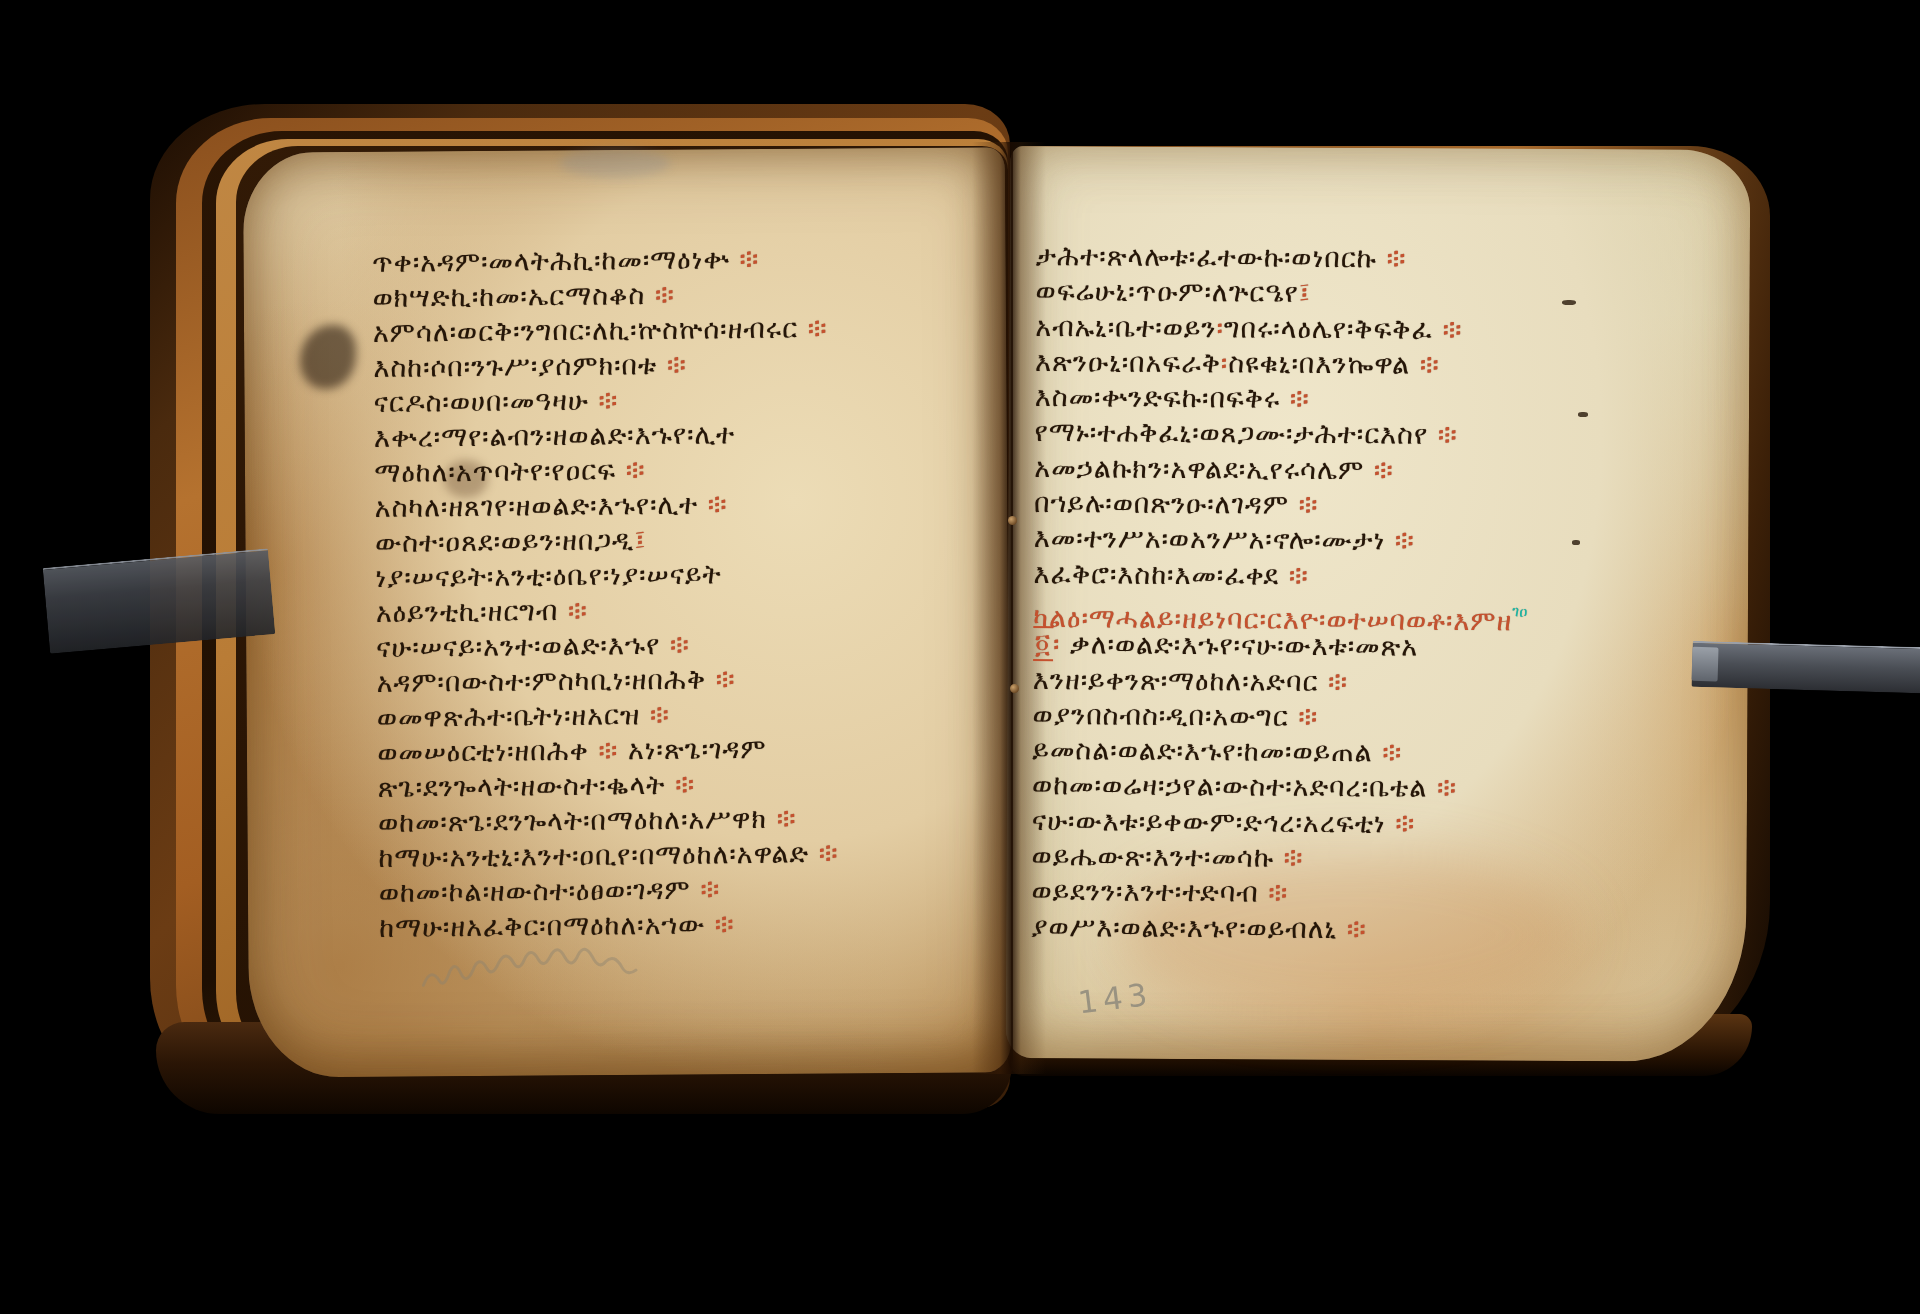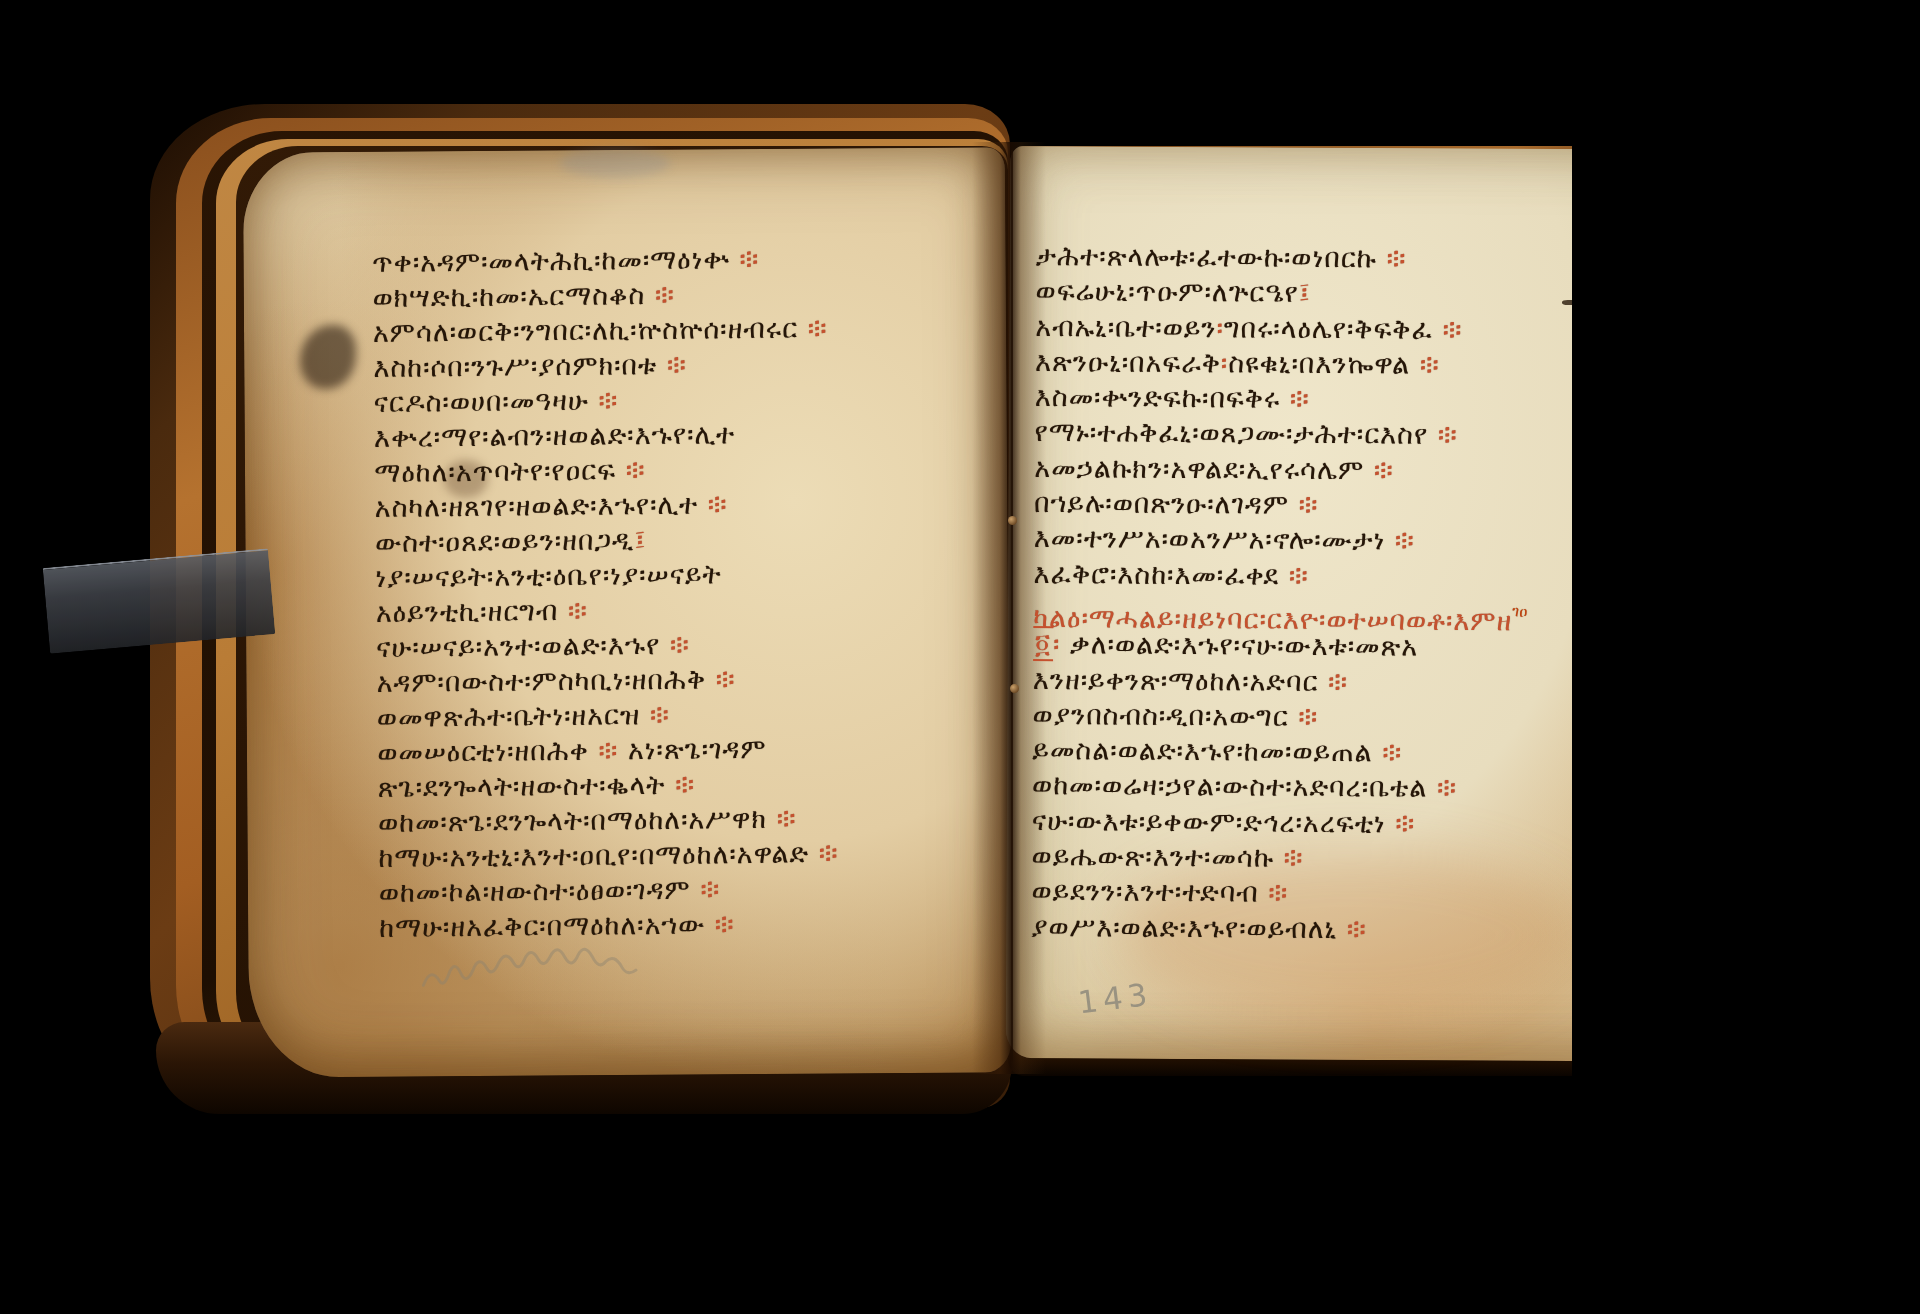--- a/index.html
+++ b/index.html
@@ -1,16 +1,16 @@
 <!DOCTYPE html>
 <html><head>
 <meta charset="utf-8">
 <style>
   html,body{margin:0;padding:0;background:#000;}
-  #scene{position:relative;width:1572px;height:1314px;background:#000;overflow:hidden;
+  #scene{position:relative;width:1920px;height:1314px;background:#000;overflow:hidden;
          font-family:"DejaVu Sans",sans-serif;}
 
   
   .edge{position:absolute;}
   .edge-l1{left:150px;top:104px;width:860px;height:1004px;
     border-radius:115px 45px 30px 120px / 95px 40px 30px 130px;
     background:linear-gradient(135deg,#1c0d02 0%,#4a2a0e 18%,#6b3c14 45%,#3a1f08 100%);}
   .edge-l2{left:176px;top:118px;width:832px;height:982px;
     border-radius:95px 40px 26px 105px / 85px 34px 26px 115px;
     background:linear-gradient(160deg,#8a4f1d 0%,#b5722f 30%,#a35e22 60%,#54300f 100%);}
@@ -94,21 +94,21 @@
   
   .textblock{position:absolute;color:#241407;}
   .text-left{left:372px;top:245px;transform:rotate(-0.6deg);transform-origin:0 0;}
   .text-right{left:1036px;top:238px;transform:rotate(0.4deg);transform-origin:0 0;}
   .line{height:35px;line-height:35px;font-size:27px;white-space:nowrap;letter-spacing:1px;
     text-shadow:0 0 1px rgba(36,20,7,.4);}
   .text-right .line{height:35.3px;line-height:35.3px;}
   .seg-ink{color:#251608;}
   .seg-red{color:#c5512e;}
   .seg-num{color:#c5512e;border-top:2px solid #c5512e;border-bottom:2px solid #c5512e;padding:0 2px;}
-  .seg-sup{color:#c2410c;font-size:15px;vertical-align:14px;letter-spacing:0;}
+  .seg-sup{color:#14b8a6;font-size:15px;vertical-align:14px;letter-spacing:0;}
 
   
   .pencil-number{position:absolute;left:1078px;top:980px;font-size:31px;color:#8f8a7c;
     transform:rotate(-7deg);letter-spacing:5px;opacity:.85;}
   .pencil-scribble{position:absolute;left:418px;top:944px;opacity:.42;transform:rotate(-3deg);}
 </style>
 </head>
 <body>
 
 <div id="scene">

